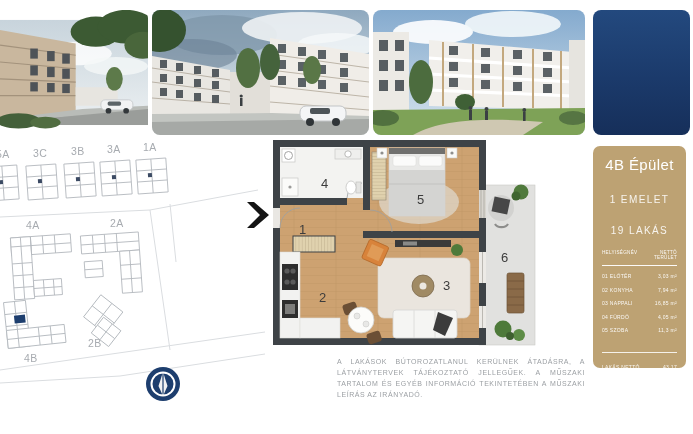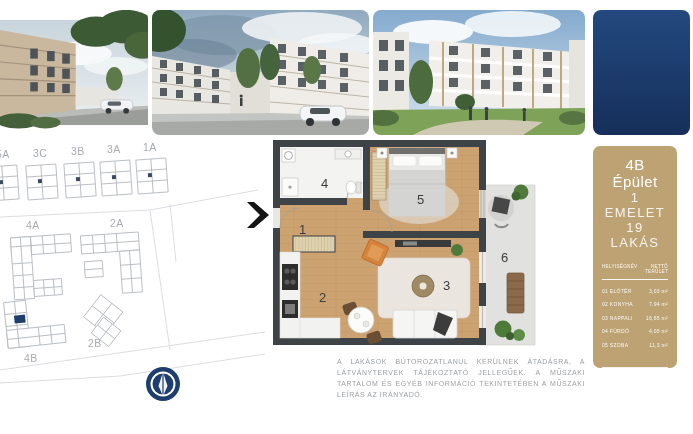--- a/index.html
+++ b/index.html
@@ -13,25 +13,25 @@
   .photo2{left:152px;width:217px;}
   .photo3{left:373px;width:212px;}
   .brand-panel{
     position:absolute;left:593px;top:10px;width:97px;height:125px;border-radius:8px;
     background:linear-gradient(180deg,#23497e 0%,#1b3a6b 55%,#162f5a 100%);
   }
   .siteplan-svg{position:absolute;left:0;top:140px;}
   .chevron{position:absolute;left:247px;top:202px;}
   .floorplan-svg{position:absolute;left:273px;top:140px;}
   .info-panel{
-    position:absolute;left:593px;top:146px;width:84px;height:222px;border-radius:7px;
+    position:absolute;left:593px;top:146px;width:93px;height:222px;border-radius:7px;
     background:#bda273;color:#ffffff;box-sizing:border-box;padding:11px 9px 8px 9px;
   }
   .info-title{font-size:15px;font-weight:400;text-align:center;letter-spacing:.4px;line-height:1.1;}
-  .info-sub{font-size:13px;letter-spacing:1.4px;text-align:center;color:rgba(255,255,255,.88);margin-top:0;}
+  .info-sub{font-size:10px;letter-spacing:1.4px;text-align:center;color:rgba(255,255,255,.88);margin-top:20px;}
   .room-table{margin-top:14px;font-size:5px;letter-spacing:.3px;}
   .tr{display:flex;justify-content:space-between;align-items:baseline;}
   .tr .nm{color:rgba(255,255,255,.92);}
   .tr .ar{color:rgba(255,255,255,.92);text-align:right;}
   .thead{padding-bottom:5px;border-bottom:1px solid rgba(255,255,255,.95);font-size:4.6px;color:rgba(255,255,255,.8);}
   .rows .tr{margin-top:7.5px;}
   .totals{margin-top:19px;border-top:1px solid rgba(255,255,255,.85);padding-top:6px;}
   .totals .tr{margin-top:4.5px;}
   .disclaimer{
     position:absolute;left:337px;top:357px;width:248px;

